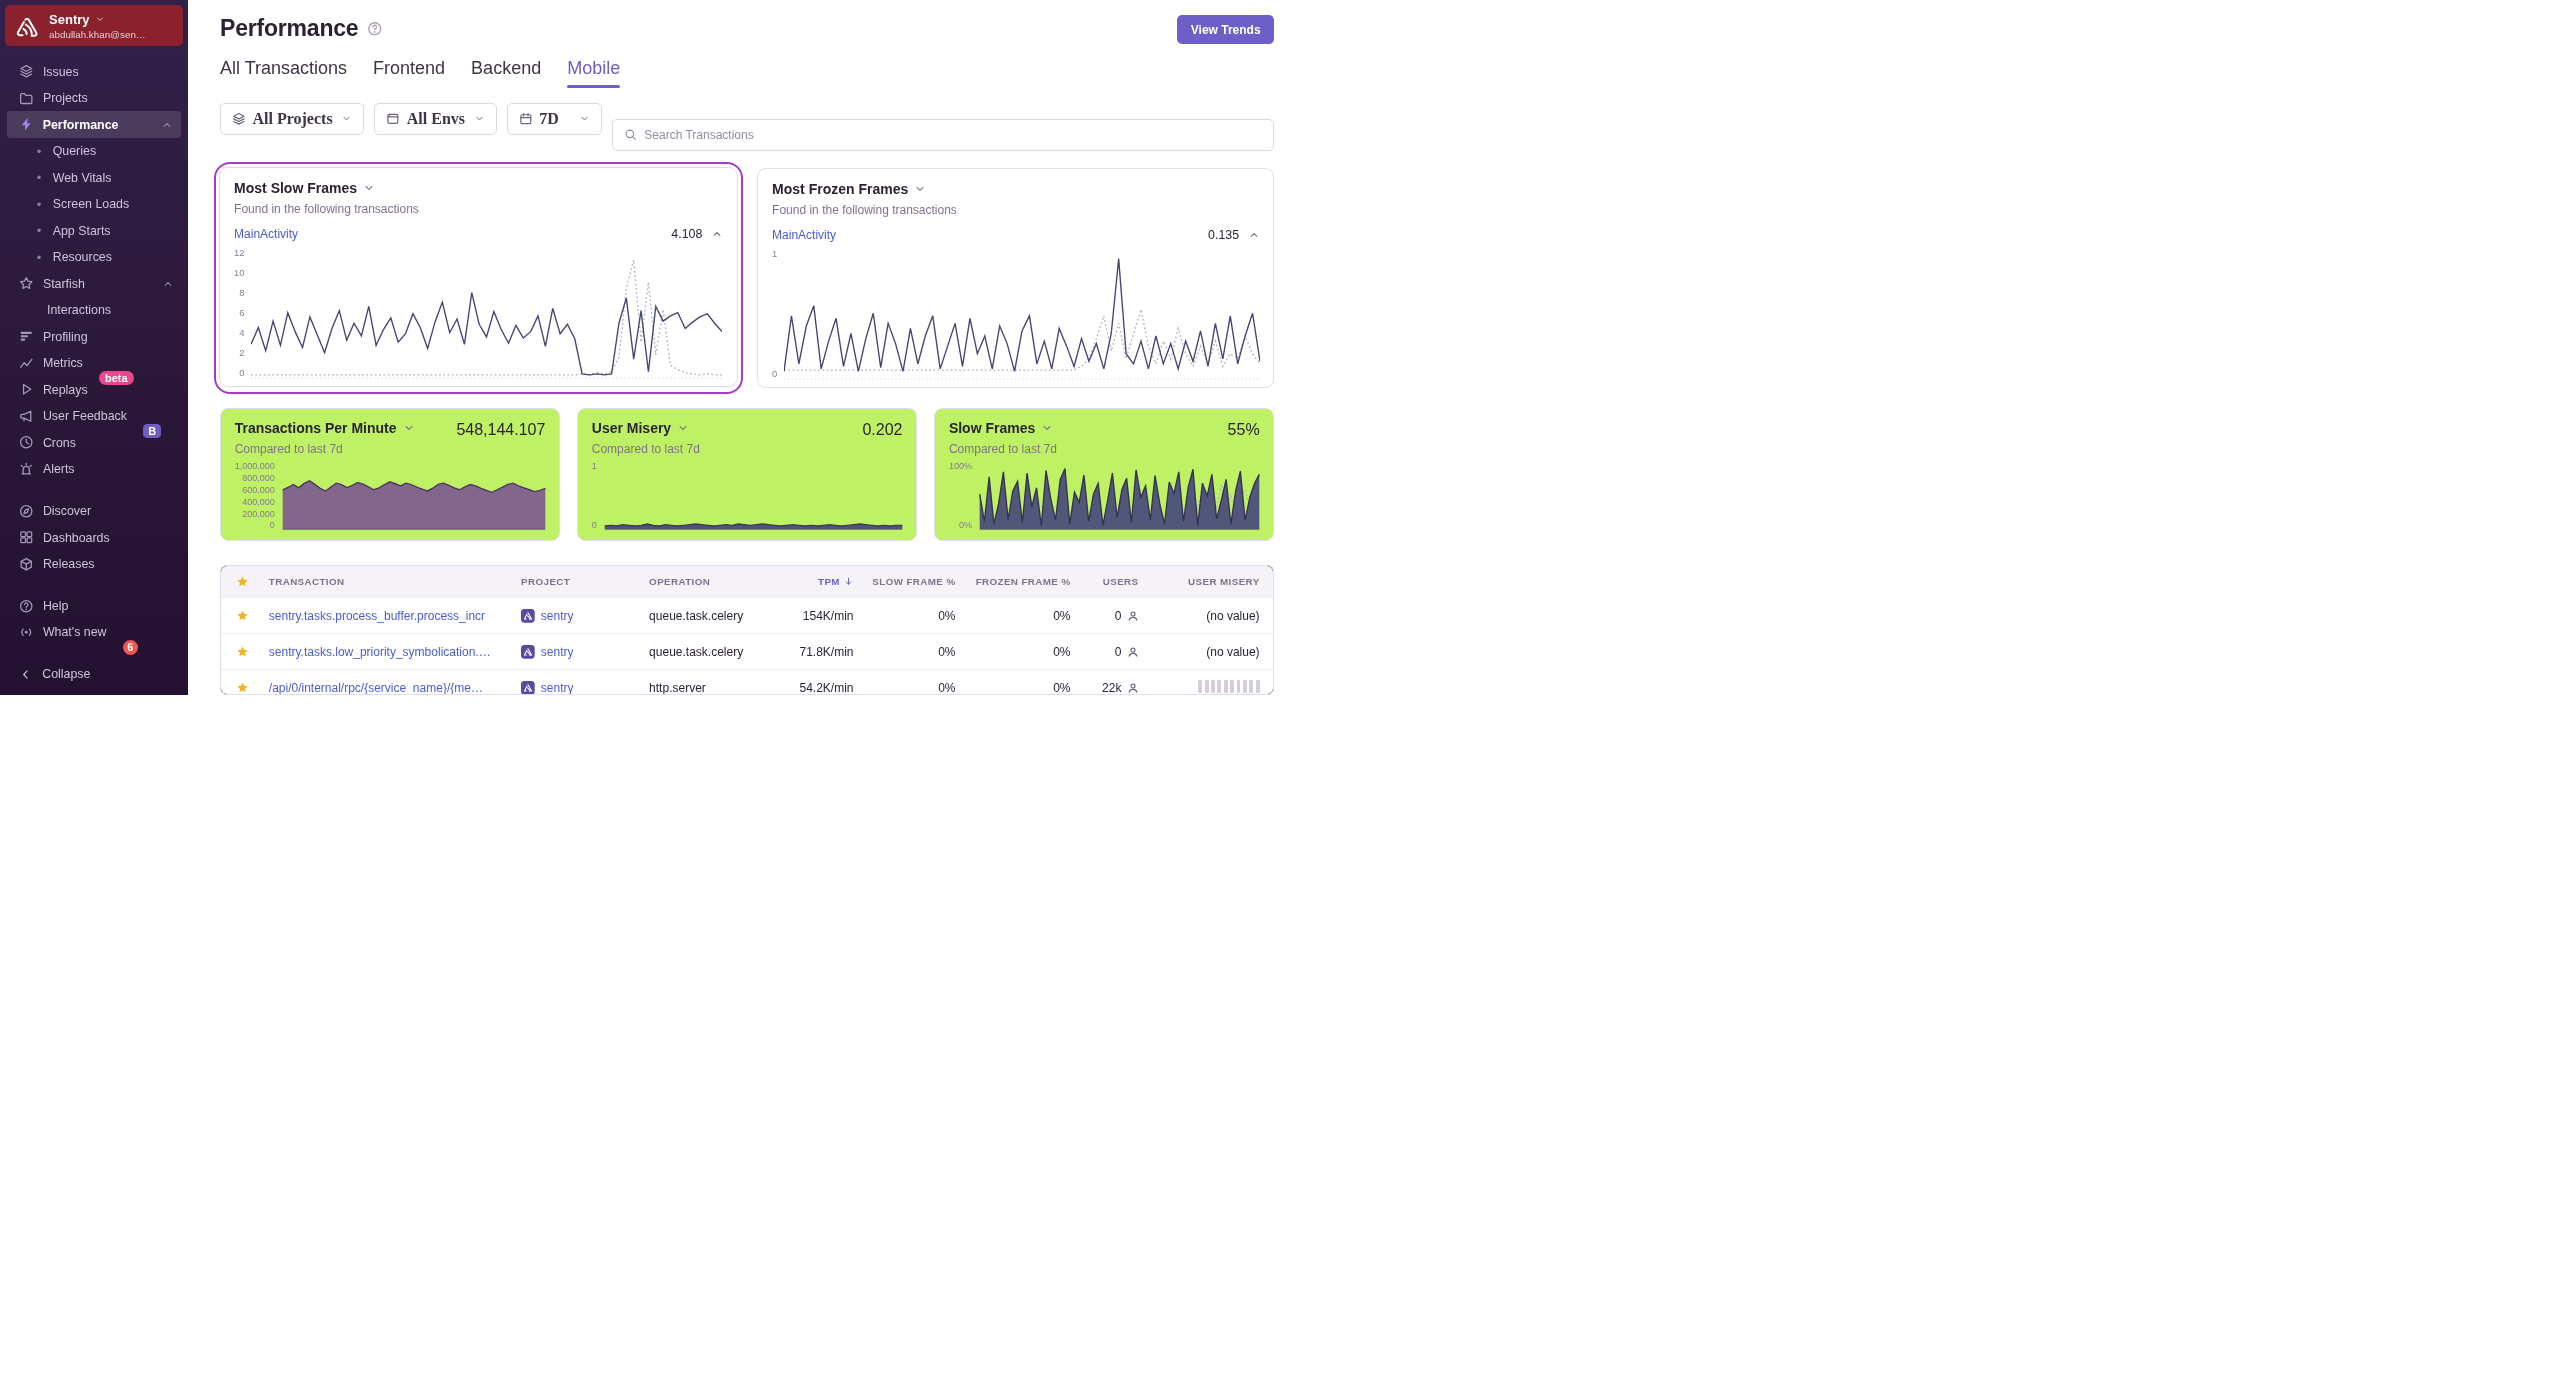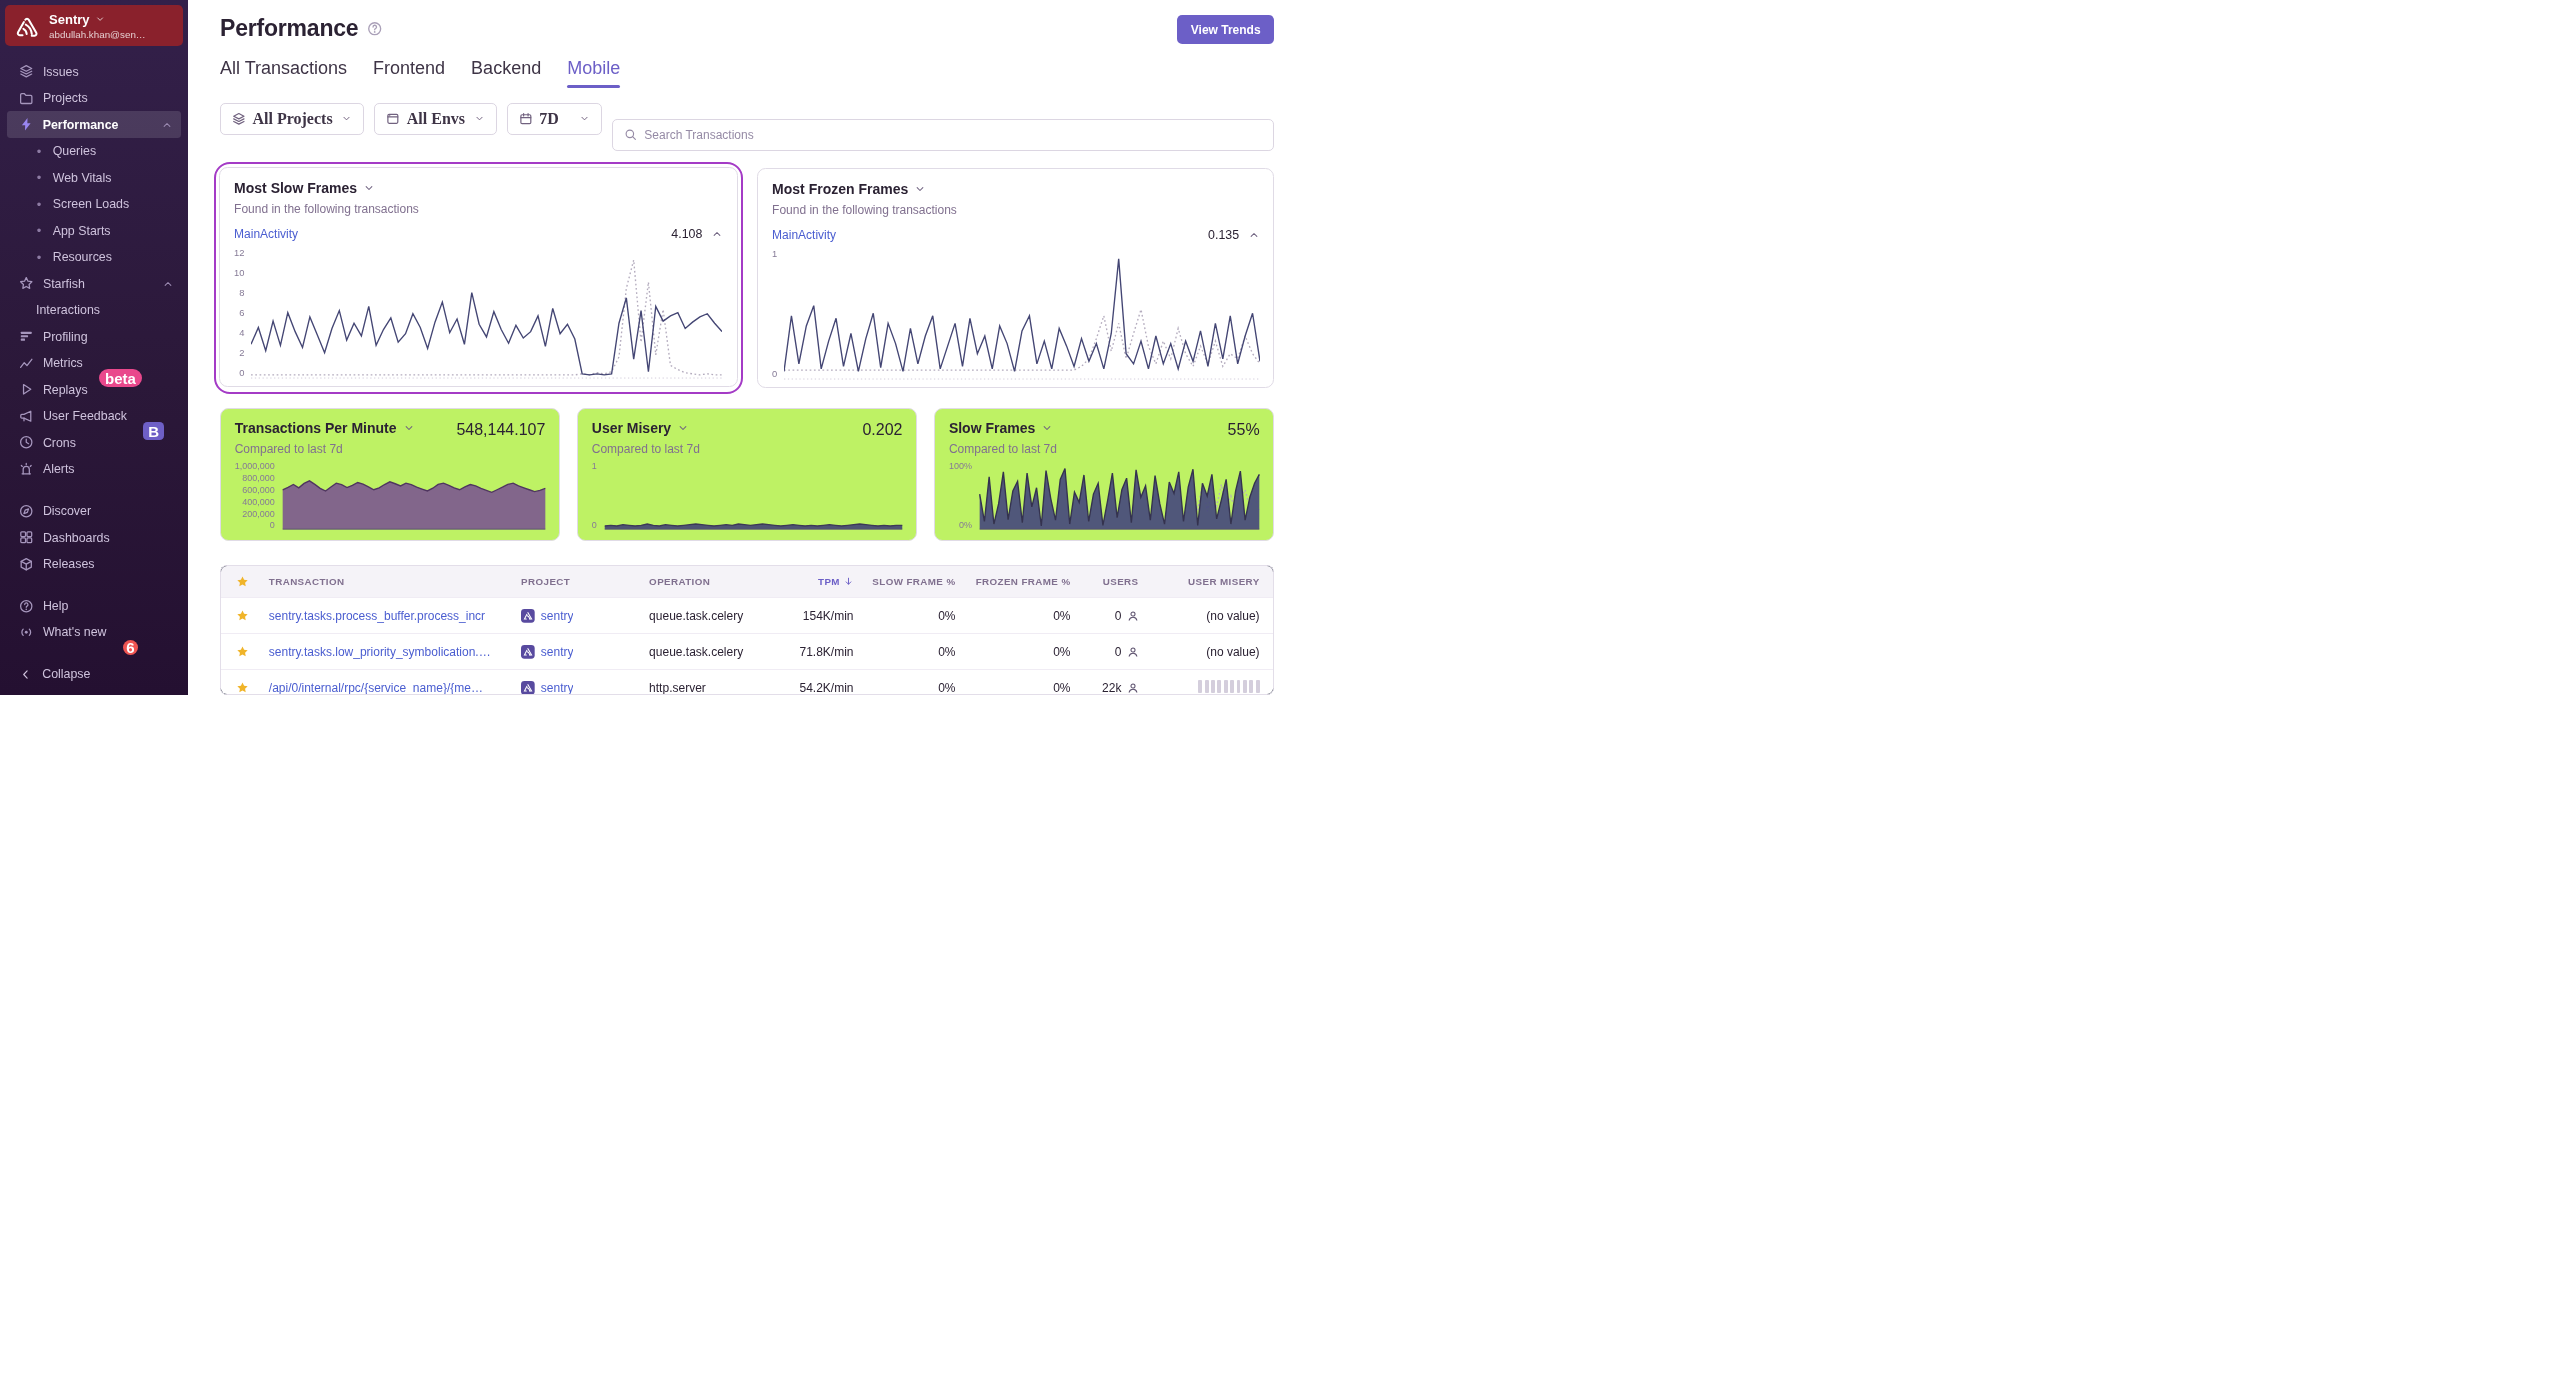--- a/index.html
+++ b/index.html
@@ -14,24 +14,24 @@
   .org-txt { min-width:0; }
   .org-name-row { display:flex; align-items:center; gap:5.1px; color:#fff; font-weight:bold; font-size:13px; }
   .org-name-row .chev { color:#ecdcdd; display:flex; }
   .org-email { font-size:9.8px; color:rgba(255,255,255,.78); margin-top:1.7px; white-space:nowrap; overflow:hidden; text-overflow:ellipsis; }
   .menu { flex:1; padding-top:12px; overflow:hidden; }
   .side-item { height:26.5px; display:flex; align-items:center; gap:8.5px; padding:0 13.7px 0 19px; font-size:12.4px; color:#cfc3dd; cursor:pointer; }
   .side-item .icn { width:15.4px; height:15.4px; color:#a696bd; display:flex; align-items:center; justify-content:center; flex:0 0 15.4px; }
   .side-item.active { background:rgba(255,255,255,.13); margin:0 6.8px; padding:0 8.5px 0 12px; border-radius:3.4px; color:#fff; font-weight:bold; }
   .side-item.active .icn { color:#9a86f0; }
   .side-item.sub { padding-left:34px; }
-  .side-item.sub-plain { padding-left:36px; }
+  .side-item.sub-plain { padding-left:47px; }
   .bullet { width:10.2px; flex:0 0 10.2px; text-align:center; color:#8d7ba3; font-size:13px; }
   .chev-right { margin-left:auto; color:#9c8bb2; display:flex; }
-  .badge { margin-left:7.7px; font-size:15px; color:#fff; border-radius:17px; padding:1.7px 6px; font-weight:bold; line-height:1;margin-top:30px; }
+  .badge { margin-left:7.7px; font-size:11px; color:#fff; border-radius:17px; padding:1.7px 6px; font-weight:bold; line-height:1;margin-top:30px; }
   .badge.pill-pink { background:#e9488c; }
   .badge.pill-purple { background:#6e5fc6; padding:1.7px 5.1px; border-radius:4.3px; }
   .badge.round-red { background:#ef5552; width:15.4px; height:15.4px; padding:0; border-radius:50%; display:inline-flex; align-items:center; justify-content:center; }
   .gap { height:15.4px; }
   .collapse { padding:12px 19px 13.7px; display:flex; align-items:center; gap:10.2px; font-size:12.4px; color:#cfc3dd; cursor:pointer; }
   .collapse .icn { display:flex; color:#cfc3dd; }
   .icn svg, .chev svg { display:block; }
 
   
   main { flex:1; min-width:0; padding:15.4px 13.7px 0 32px; display:flex; flex-direction:column; overflow:hidden; }

